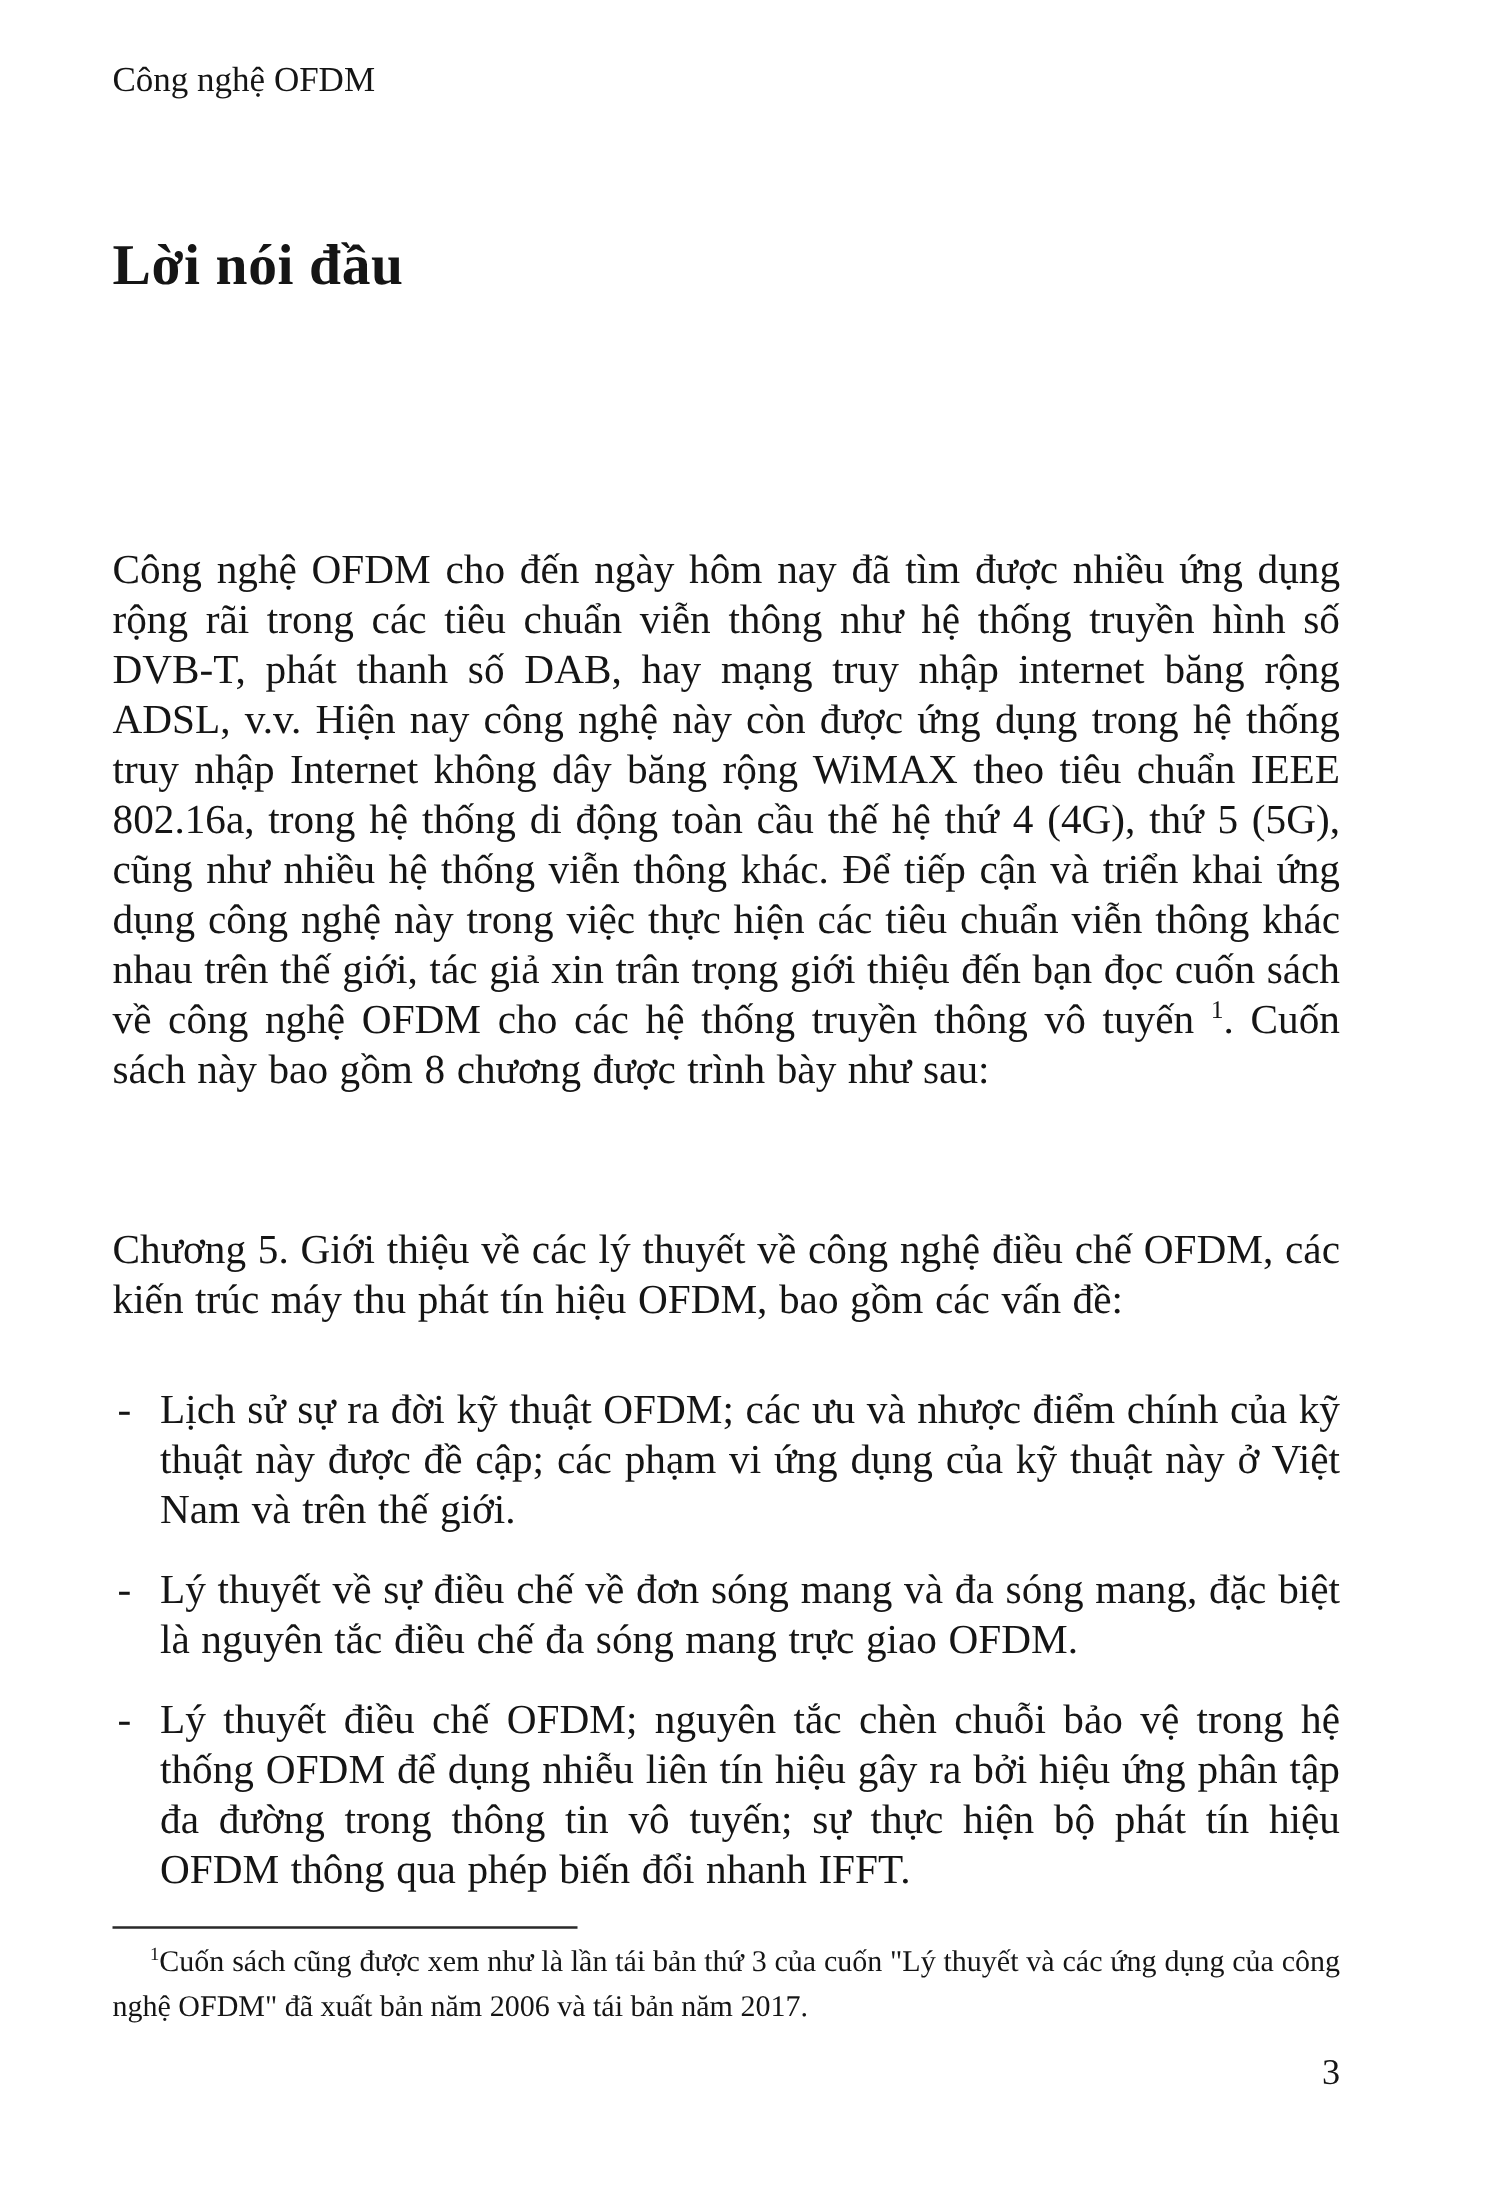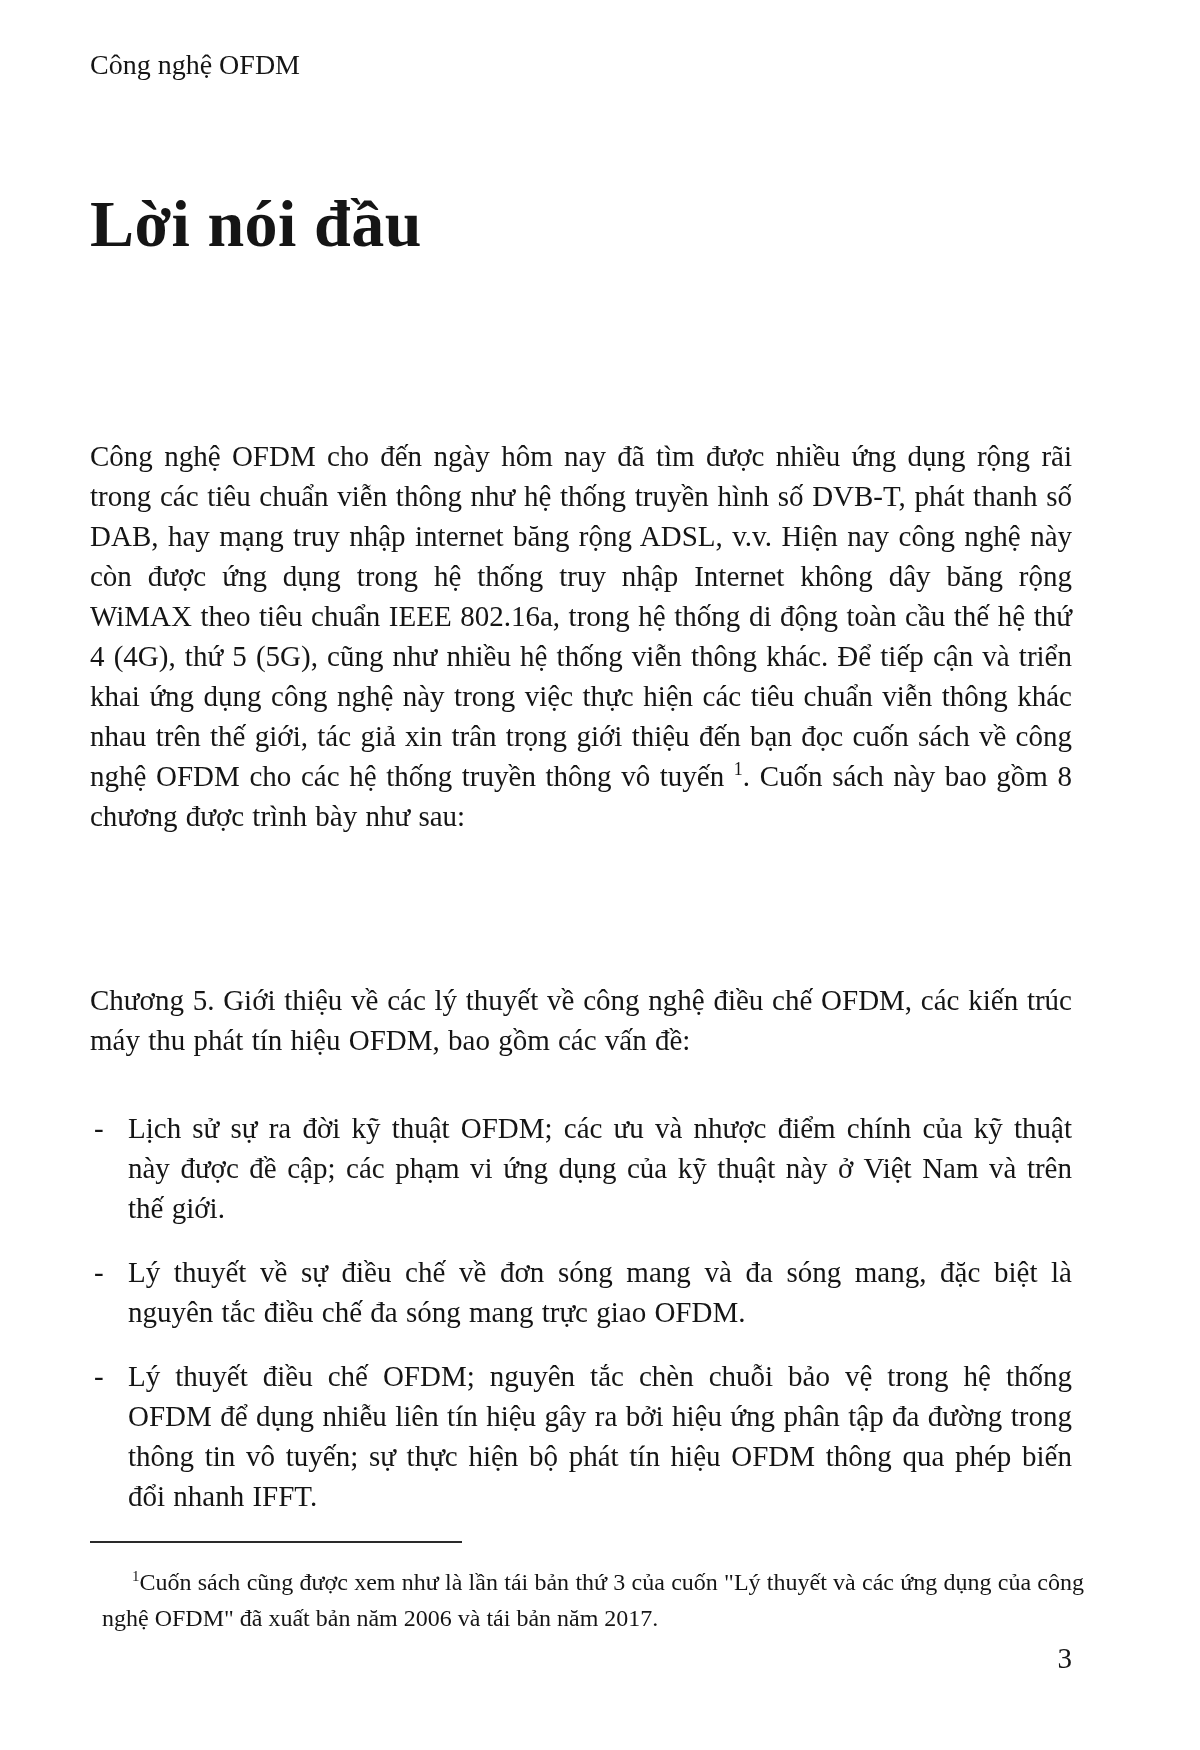--- a/index.html
+++ b/index.html
@@ -24,27 +24,27 @@
     left: 90px;
     width: 982px;
   }
   .running-header {
     top: 48px;
     font-size: 28px;
     line-height: 34px;
   }
   .chapter-title {
     top: 186px;
-    font-size: 66px;
+    font-size: 46px;
     font-weight: bold;
     line-height: 1.15;
     letter-spacing: 0.5px;
   }
   .body-text {
-    font-size: 29px;
+    font-size: 33px;
     line-height: 40px;
     text-align: justify;
     word-spacing: 1px;
   }
   .intro-paragraph {
     top: 436px;
   }
   .chapter1-paragraph {
     top: 980px;
   }
@@ -110,17 +110,17 @@
       <span>Lý thuyết về sự điều chế về đơn sóng mang và đa sóng mang, đặc biệt là nguyên tắc điều chế đa sóng mang trực giao OFDM.</span>
     </div>
     <div class="bullet-item">
       <span class="bullet-marker">-</span>
       <span>Lý thuyết điều chế OFDM; nguyên tắc chèn chuỗi bảo vệ trong hệ thống OFDM để dụng nhiễu liên tín hiệu gây ra bởi hiệu ứng phân tập đa đường trong thông tin vô tuyến; sự thực hiện bộ phát tín hiệu OFDM thông qua phép biến đổi nhanh IFFT.</span>
     </div>
   </div>
 
   <div class="block footnote-rule"></div>
 
-  <p class="block footnote" style="margin:12px;"><sup class="fn-ref">1</sup><span>Cuốn sách cũng được xem như là lần tái bản thứ 3 của cuốn "Lý thuyết và các ứng dụng của công nghệ OFDM" đã xuất bản năm 2006 và tái bản năm 2017.</span></p>
+  <p class="block footnote" style="margin:0;"><sup class="fn-ref">1</sup><span>Cuốn sách cũng được xem như là lần tái bản thứ 3 của cuốn "Lý thuyết và các ứng dụng của công nghệ OFDM" đã xuất bản năm 2006 và tái bản năm 2017.</span></p>
 
   <div class="block page-number">3</div>
 
 </div>
 
 </body></html>

